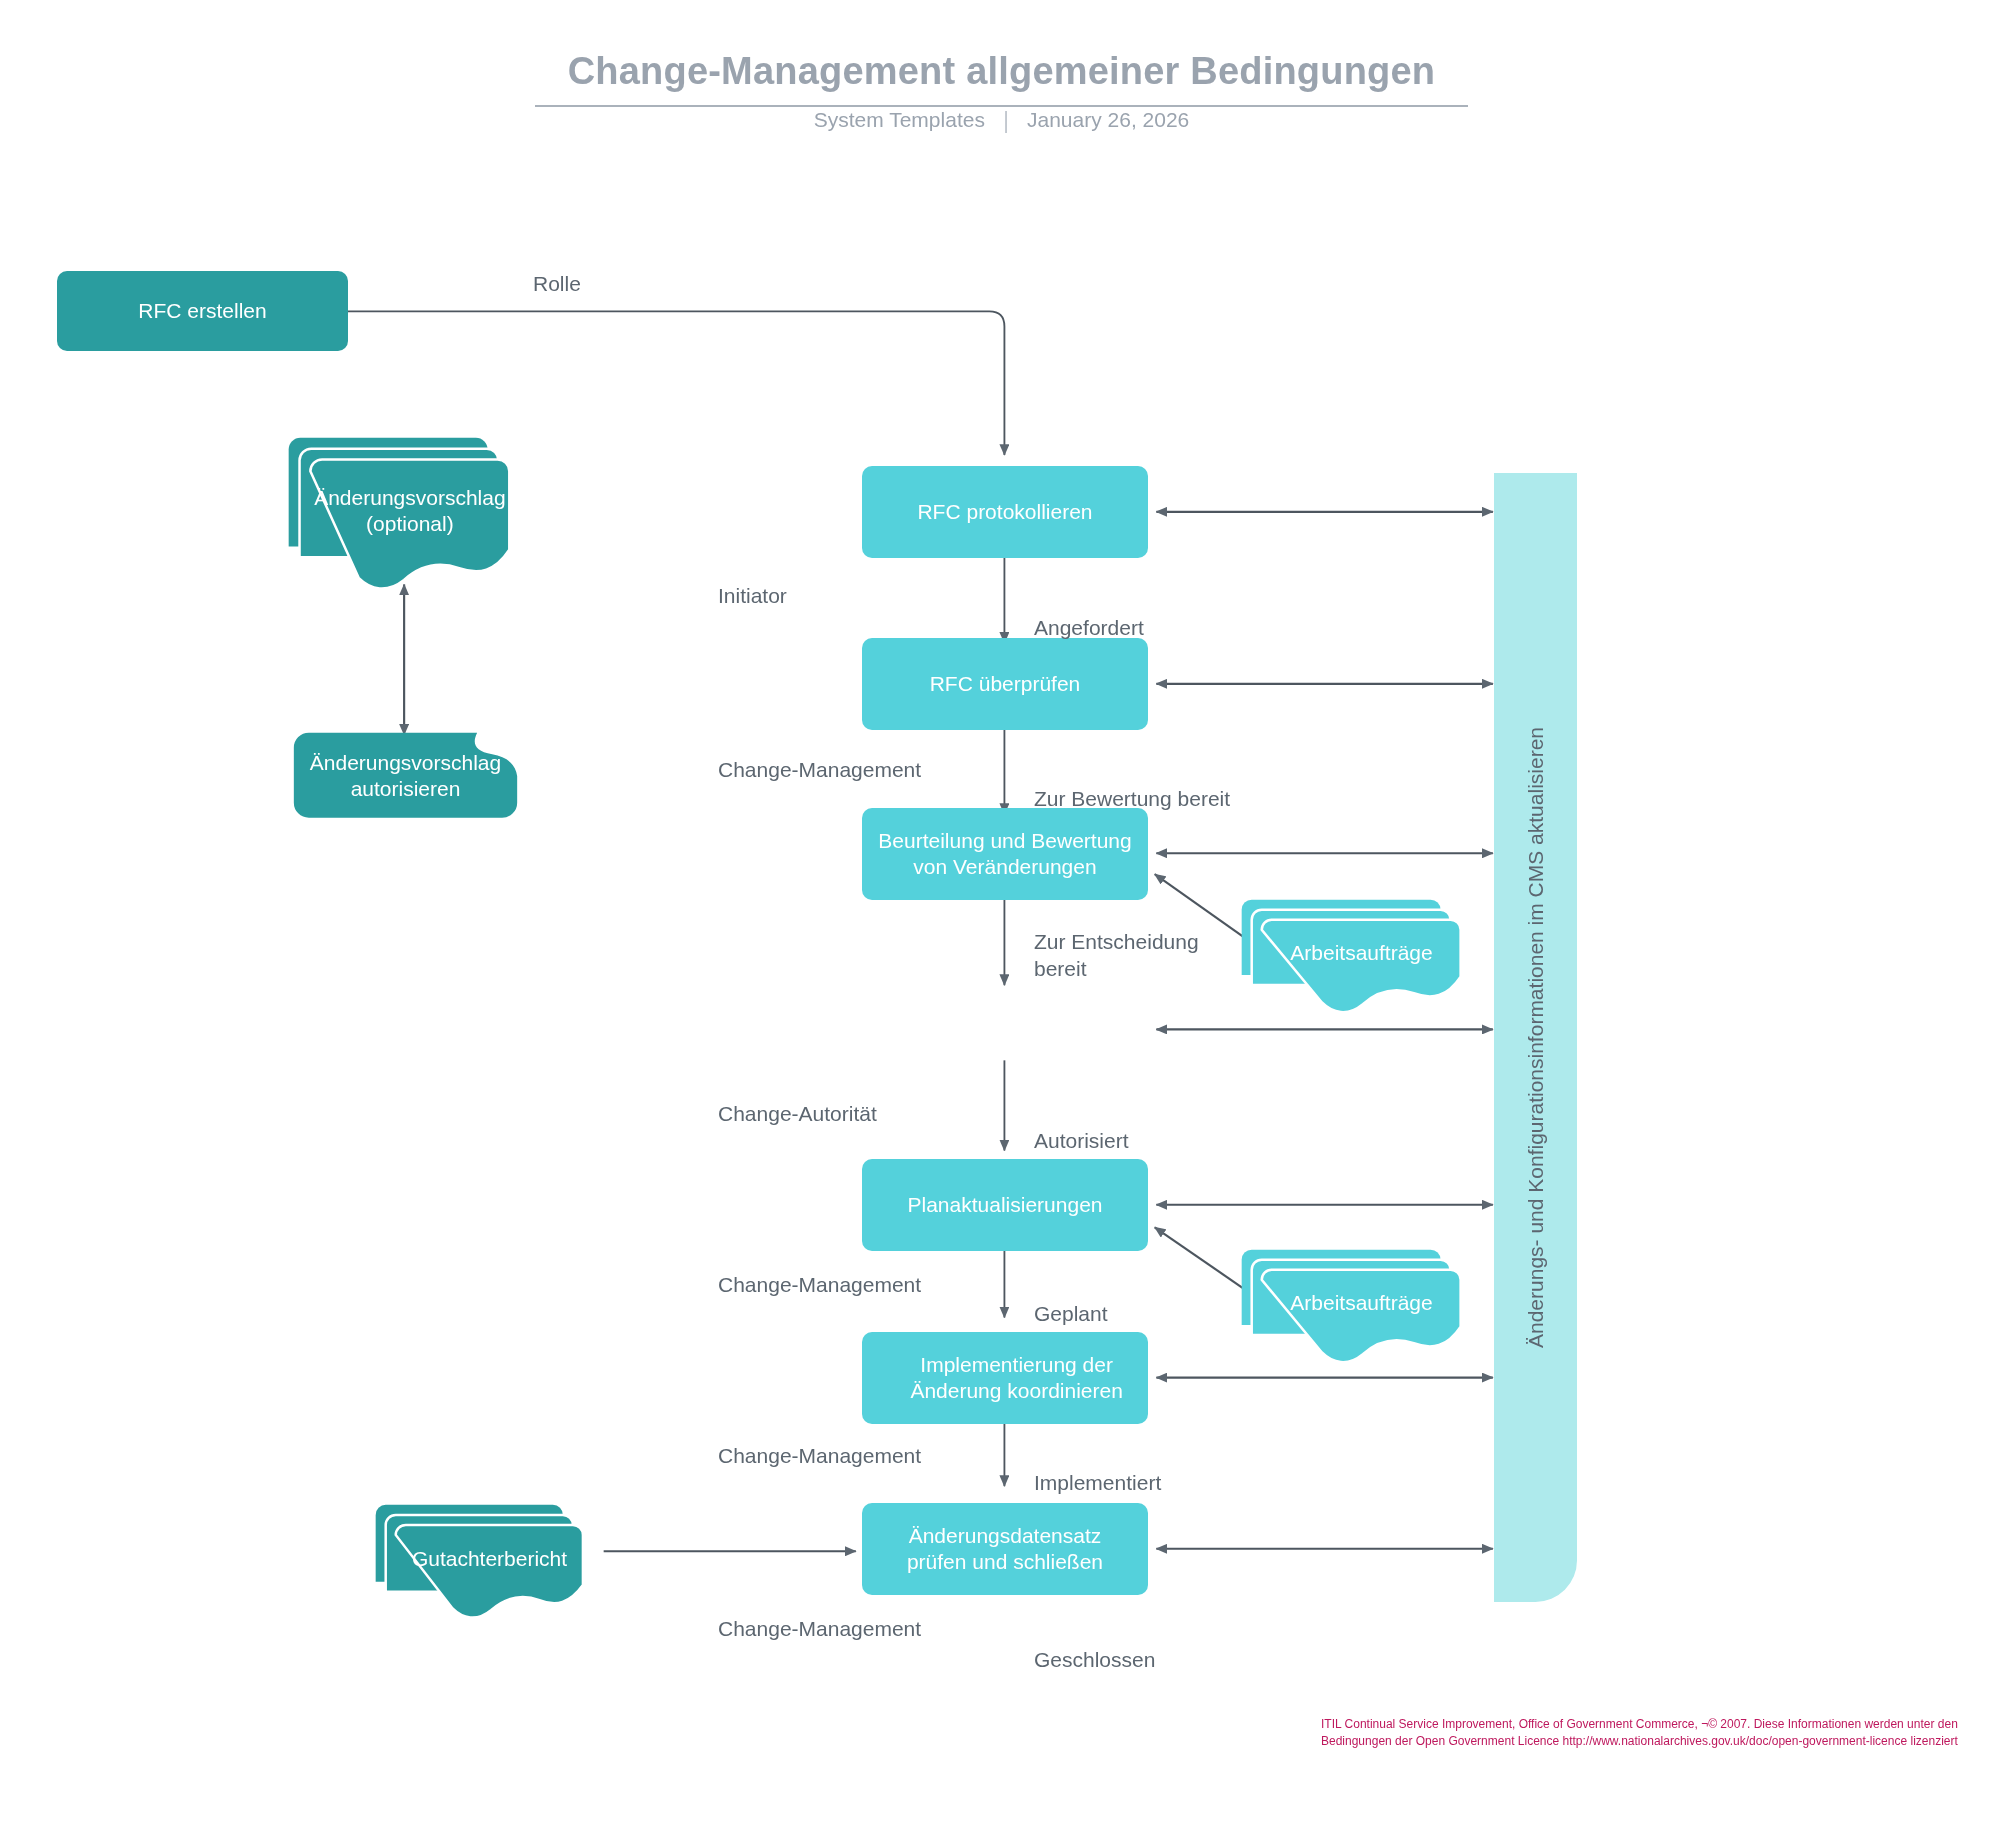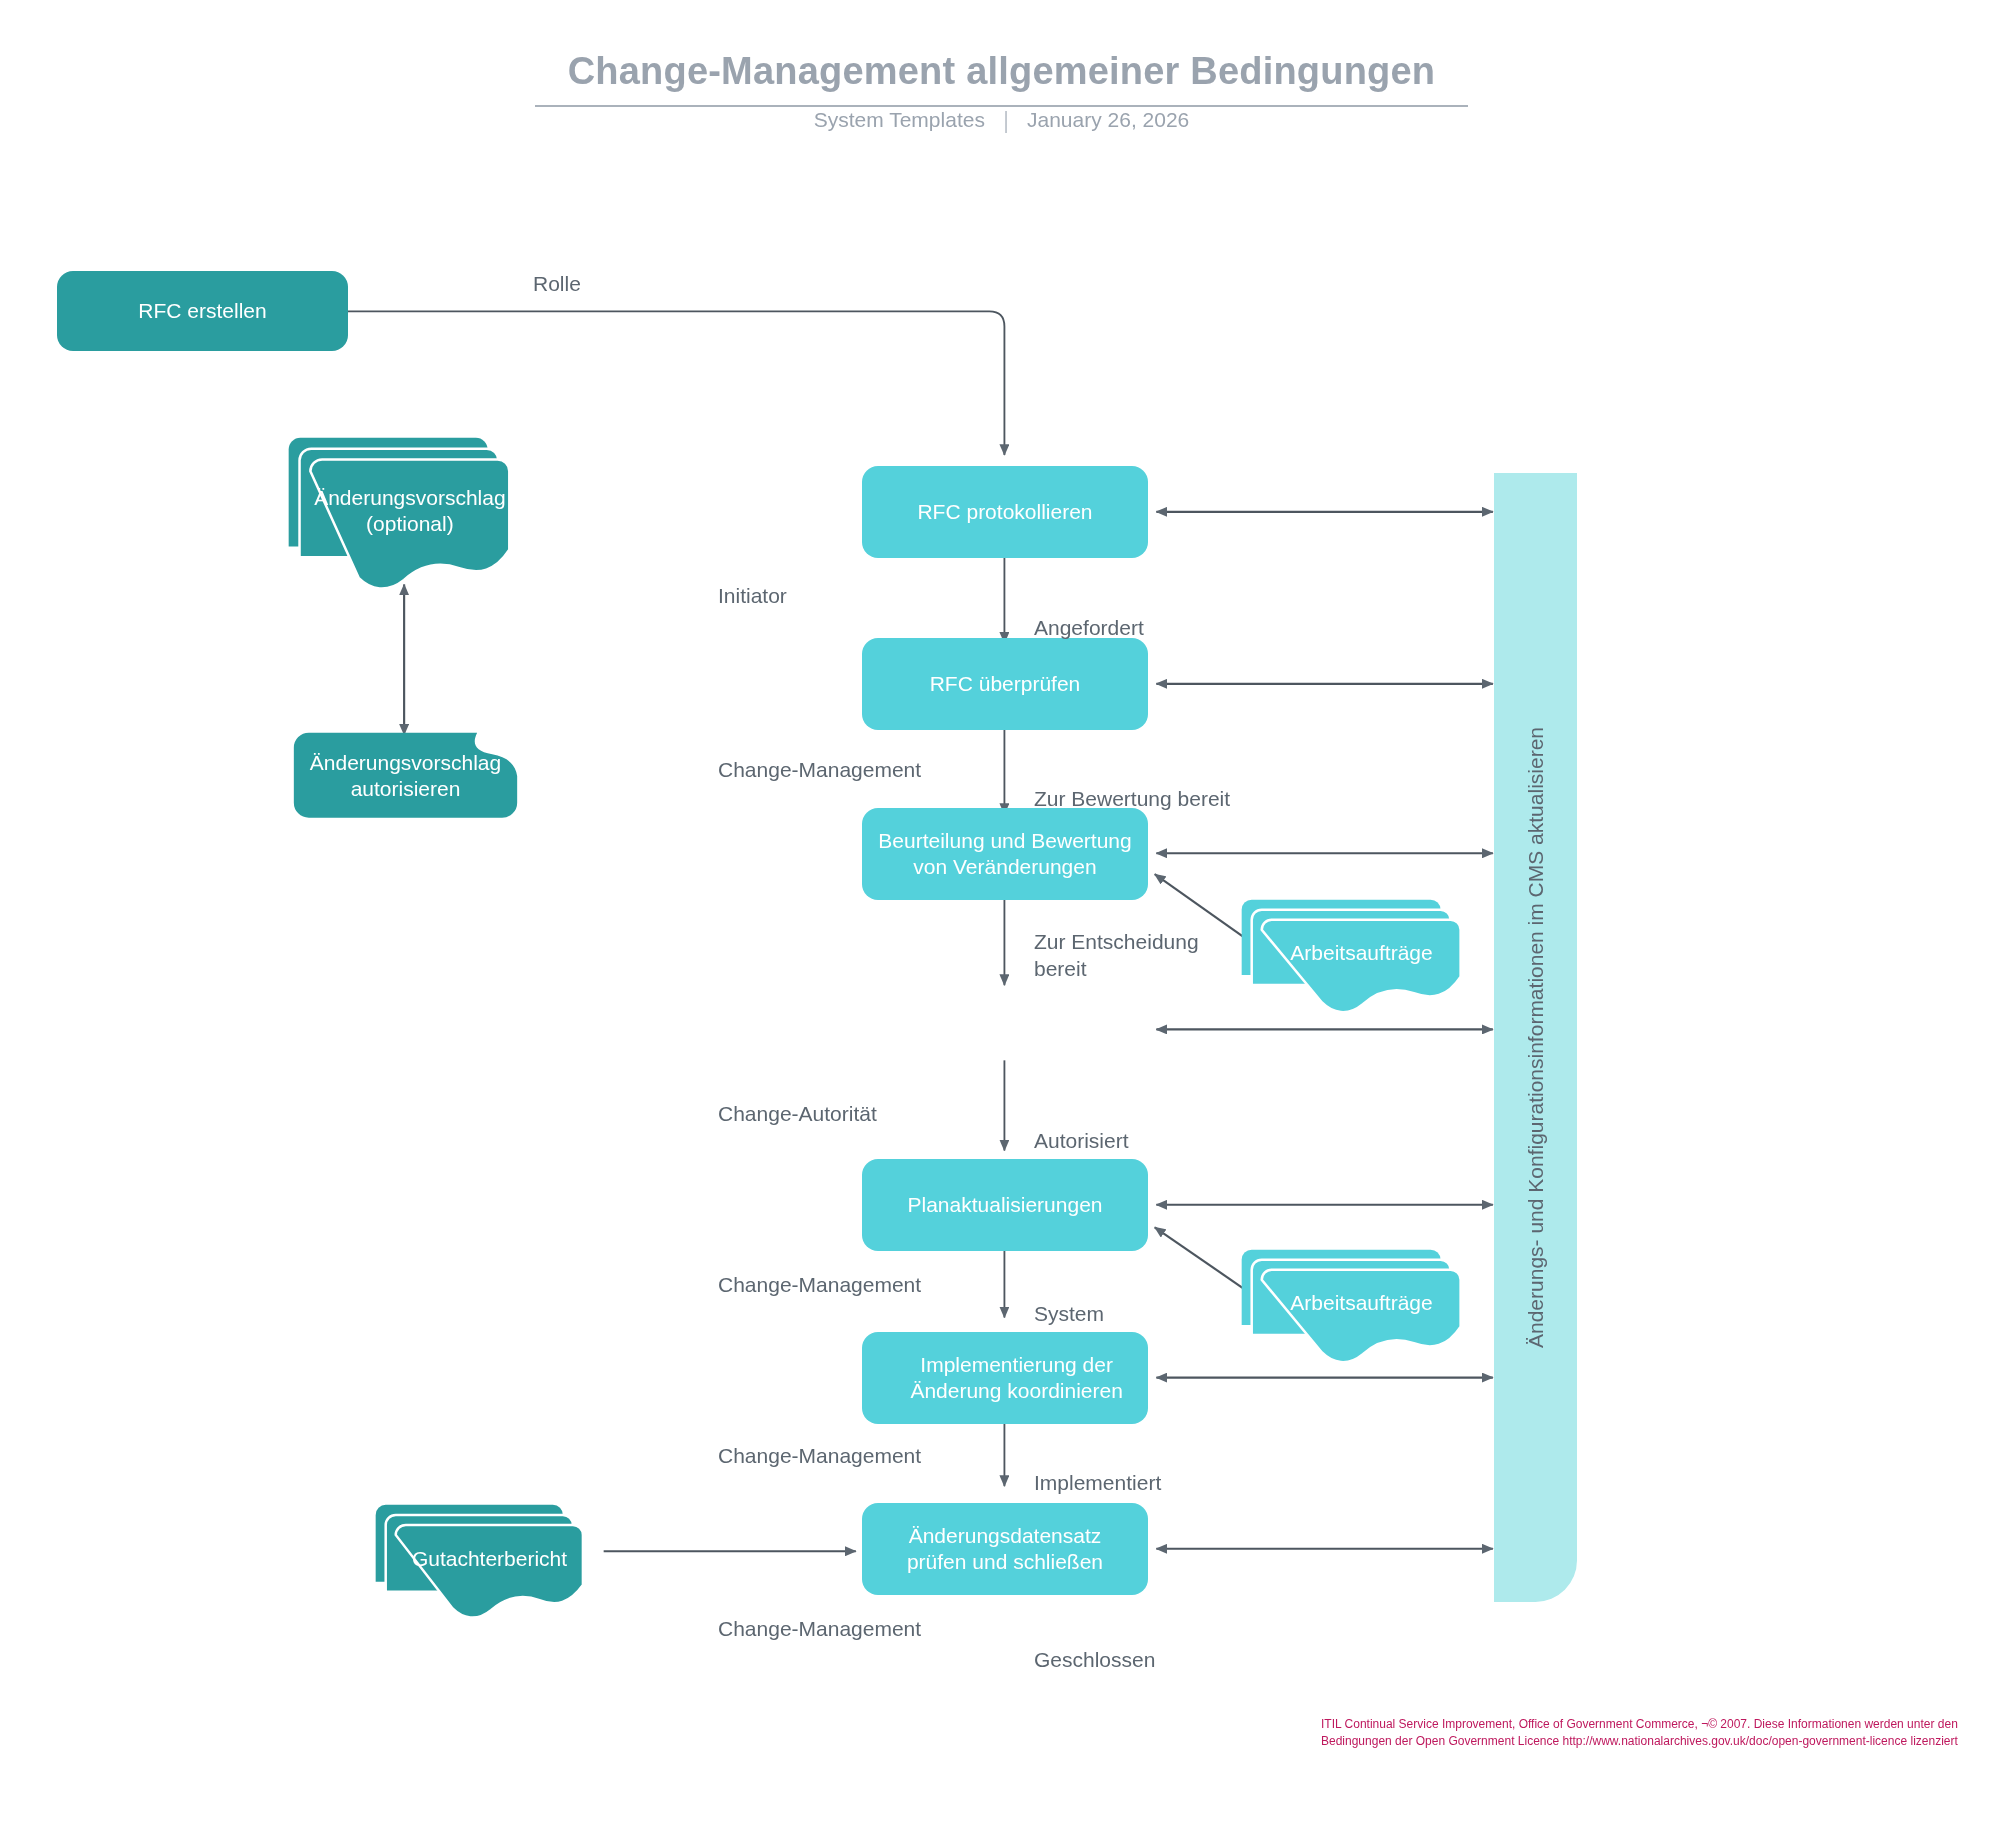--- a/index.html
+++ b/index.html
@@ -69,21 +69,21 @@
     display: flex;
     align-items: center;
     justify-content: center;
     text-align: center;
     color: #ffffff;
     font-size: 21px;
     line-height: 1.25;
     padding: 5px 11.7px;
   }
   .proc {
-    border-radius: 16px;
+    border-radius: 10px;
   }
   .proc-dark { background: #2a9d9f; }
   .proc-light { background: #54d1db; }
 
   
   .docstack {
     position: absolute;
   }
   .docstack svg {
     position: absolute;
@@ -292,21 +292,21 @@
 
   <div class="edge-label" style="left: 1034px; top: 614px; white-space: pre-line;">Angefordert</div>
 
   <div class="edge-label" style="left: 1034px; top: 785px; white-space: pre-line;">Zur Bewertung bereit</div>
 
   <div class="edge-label" style="left: 1034px; top: 928px; white-space: pre-line;">Zur Entscheidung
 bereit</div>
 
   <div class="edge-label" style="left: 1034px; top: 1127px; white-space: pre-line;">Autorisiert</div>
 
-  <div class="edge-label" style="left: 1034px; top: 1300px; white-space: pre-line;">System</div>
+  <div class="edge-label" style="left: 1034px; top: 1300px; white-space: pre-line;">Geplant</div>
 
   <div class="edge-label" style="left: 1034px; top: 1469px; white-space: pre-line;">Implementiert</div>
 
   <div class="edge-label" style="left: 1034px; top: 1646px; white-space: pre-line;">Geschlossen</div>
 
   <div class="role-label" style="left:718px; top:584px;text-align:center;">Initiator</div>
 
   <div class="role-label" style="left:718px; top:758px;">Change-Management</div>
 
   <div class="role-label" style="left:718px; top:1102px;">Change-Autorität</div>

